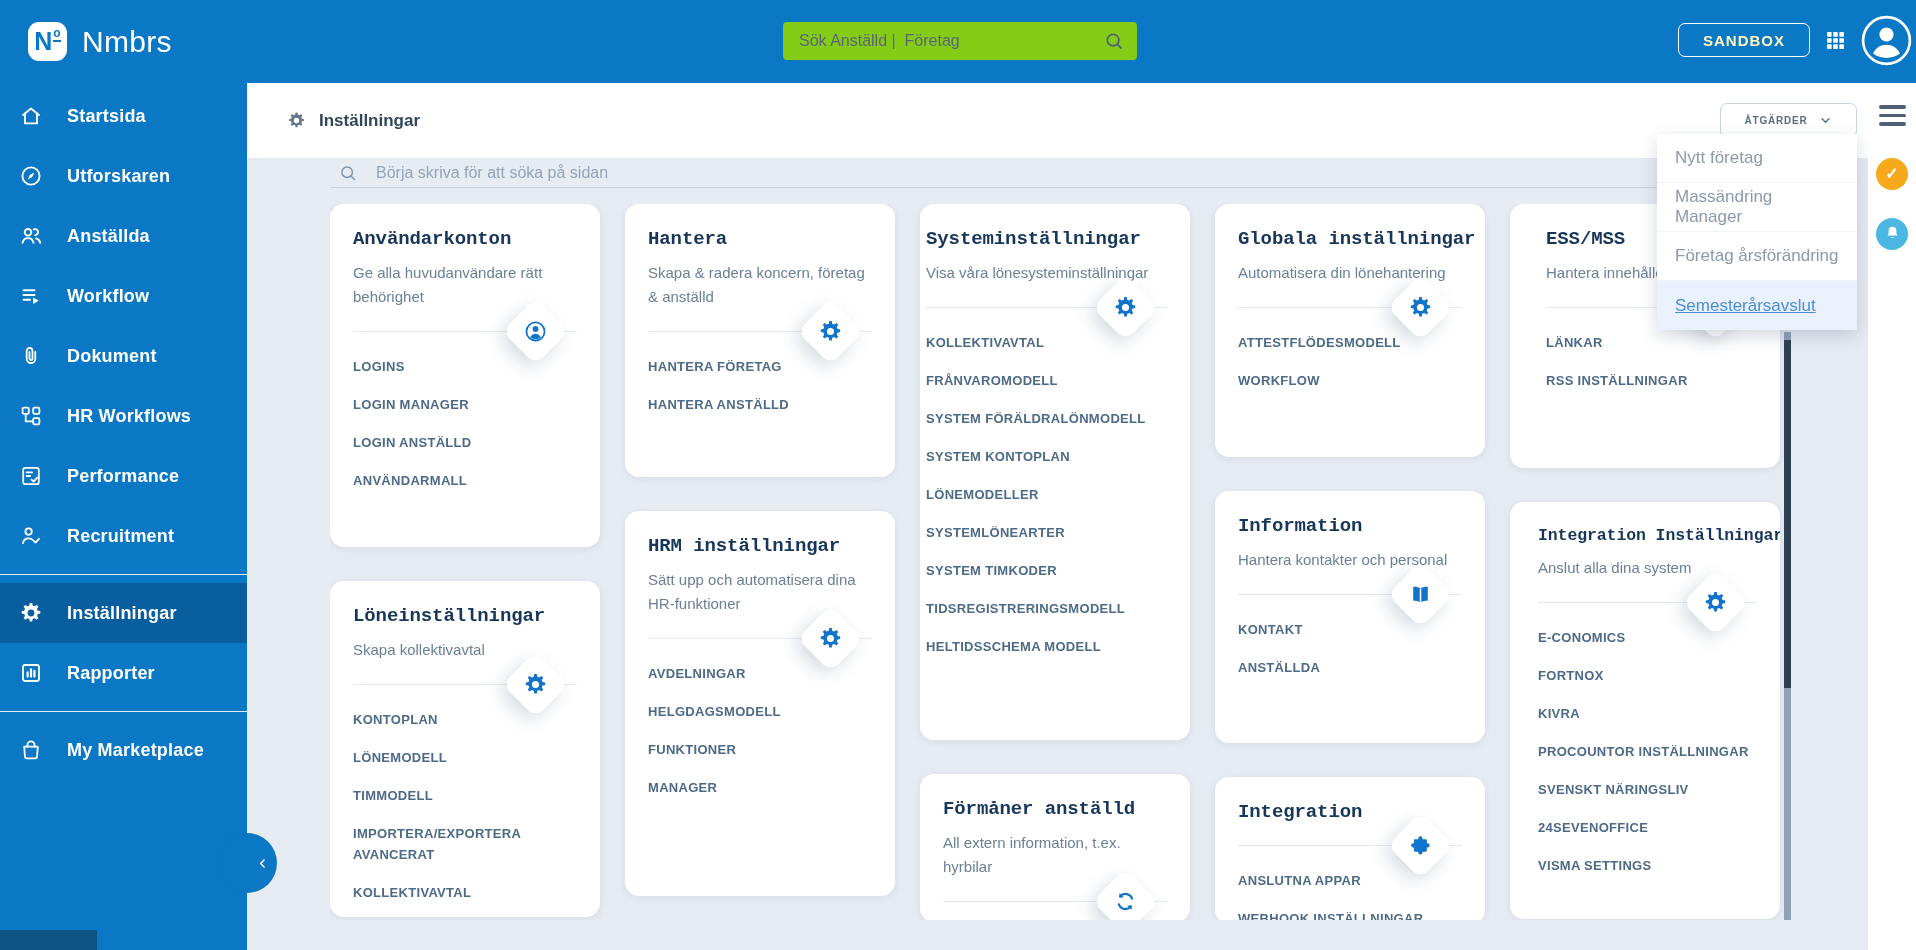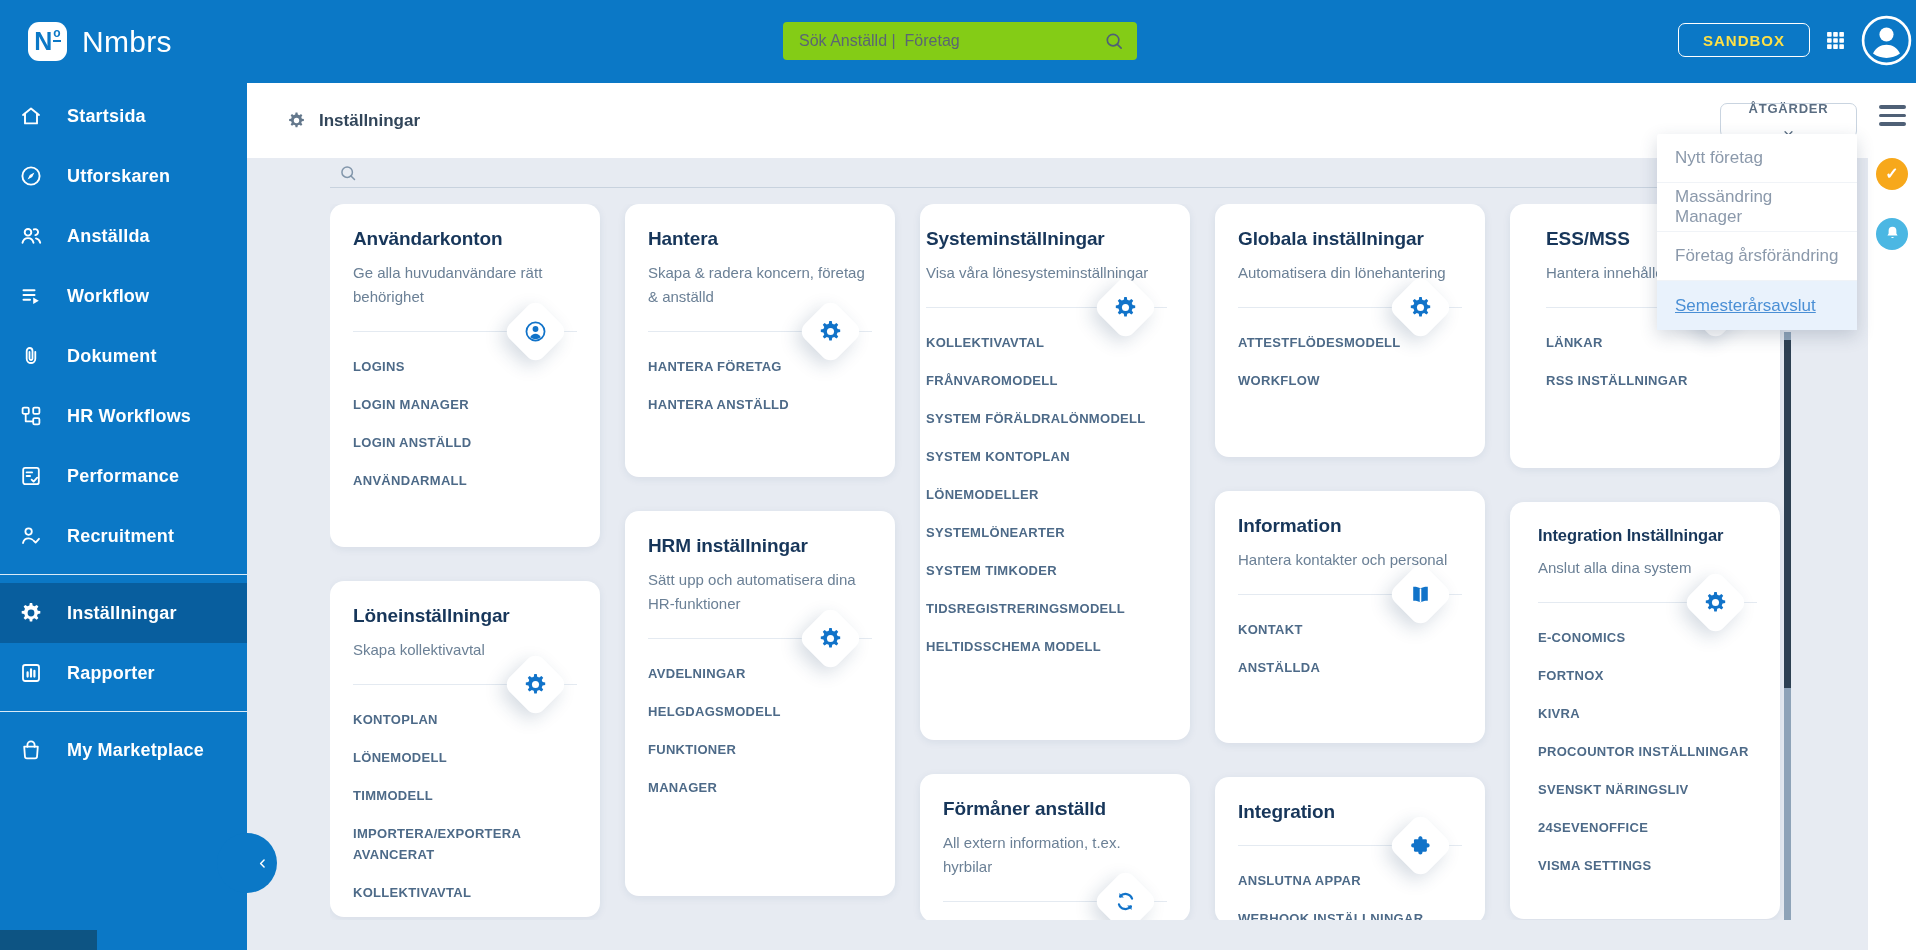--- a/index.html
+++ b/index.html
@@ -16,21 +16,21 @@
   .brand-badge .bn{font-size:25px;line-height:1;}
   .brand-badge .sup{font-size:12px;line-height:1;margin:-14px 0 0 1px;border-bottom:2.5px solid #0b78c6;padding-bottom:1px;}
   .brand-name{color:#fff;font-size:30px;font-weight:400;letter-spacing:.3px;}
   .top-search{position:absolute;left:783px;top:22px;width:354px;height:38px;background:#84cc16;border-radius:4px;
               display:flex;align-items:center;}
   .top-search input{flex:1;border:0;outline:0;background:transparent;padding:0 8px 0 16px;font-size:16px;
                     font-family:inherit;color:#3c4858;}
   .top-search input::placeholder{color:#5a6673;opacity:1;}
   .ts-icon{width:22px;height:22px;color:#4f6076;margin-right:12px;flex:none;cursor:pointer;}
   .sandbox{position:absolute;left:1678px;top:23px;width:132px;height:34px;background:transparent;
-           border:1.6px solid #fff;border-radius:7px;color:#fde047;font-family:inherit;font-weight:700;
+           border:1.6px solid #fff;border-radius:7px;color:#fef9c3;font-family:inherit;font-weight:700;
            font-size:15px;letter-spacing:1px;cursor:pointer;}
   .grid-ic{position:absolute;left:1824px;top:29px;width:23px;height:23px;color:#fff;cursor:pointer;}
   .avatar{position:absolute;left:1860px;top:14px;width:53px;height:53px;color:#fff;cursor:pointer;}
 
   
   .sidebar{position:absolute;left:0;top:83px;width:247px;height:867px;background:#0b78c6;z-index:4;padding-top:3px;}
   .sb-item{height:60px;display:flex;align-items:center;gap:24px;padding-left:19px;color:#fff;cursor:pointer;}
   .sb-item.active{background:#085e9e;}
   .sb-item.active .sb-ic{--gear-hole:#085e9e;}
   .sb-ic{width:24px;height:24px;flex:none;--gear-hole:#0b78c6;}
@@ -43,34 +43,34 @@
   .sidebar-strip{position:absolute;left:0;top:930px;width:97px;height:20px;background:#0d5483;z-index:6;}
 
   
   .main{position:absolute;left:247px;top:83px;width:1621px;height:867px;}
   .page-header{height:75px;background:#fff;display:flex;align-items:center;justify-content:space-between;
                padding:0 11px 0 40px;}
   .ph-left{display:flex;align-items:center;}
   .ph-gear{width:19px;height:19px;color:#64788c;--gear-hole:#fff;}
   .ph-title{font-size:17px;font-weight:700;color:#32465a;margin-left:13px;}
   .actions-btn{width:137px;height:35px;background:#fff;border:1px solid #c9d4e0;border-radius:7px;
-               color:#5a6d82;font-family:inherit;font-weight:700;font-size:13px;letter-spacing:.8px;
-               display:flex;align-items:center;justify-content:center;gap:10px;cursor:pointer;flex-direction:column;}
+               color:#5a6d82;font-family:inherit;font-weight:700;font-size:10px;letter-spacing:.8px;
+               display:flex;align-items:center;justify-content:center;gap:10px;cursor:pointer;}
   .ab-chev{width:15px;height:15px;color:#5a6d82;}
   .content{position:absolute;left:0;top:75px;width:100%;height:792px;background:#e7ebf2;padding-left:83px;}
   .page-search{width:1450px;height:30px;border-bottom:1px solid #c8d2de;display:flex;align-items:center;gap:16px;}
   .ps-icon{width:20px;height:20px;color:#8296ab;margin-left:8px;flex:none;}
   .page-search input{flex:1;border:0;outline:0;background:transparent;font-family:inherit;font-size:16px;color:#54677d;}
   .page-search input::placeholder{color:#93a4b8;opacity:1;}
 
   .grid{margin-top:16px;display:flex;gap:25px;height:716px;overflow:hidden;}
   .col{width:270px;flex:none;display:flex;flex-direction:column;gap:34px;}
   .card{background:#fff;border-radius:14px;box-shadow:0 2px 8px rgba(30,60,100,.08);
         padding:0 23px;position:relative;overflow:hidden;flex:none;width:270px;}
-  .card h3{margin:24px 0 0;font-size:19px;font-weight:700;color:#17365a;white-space:nowrap;letter-spacing:-.1px;}
+  .card h3{margin:24px 0 0;font-size:19px;font-weight:700;color:#17365a;white-space:nowrap;letter-spacing:-.1px;font-family:Liberation Mono, monospace;}
   .card h3.tight{font-size:16.5px;}
   .card .sub{margin:11px 0 0;font-size:15px;line-height:24px;color:#6b8096;}
   .div-row{margin-top:22px;border-top:1px solid #e4eaf1;position:relative;}
   .badge{position:absolute;right:18px;top:-24px;width:47px;height:47px;background:#fff;border-radius:11px;
          transform:rotate(45deg);box-shadow:0 8px 18px rgba(30,60,100,.18);
          display:flex;align-items:center;justify-content:center;}
   .badge-ic{transform:rotate(-45deg);width:25px;height:25px;color:#1173c9;--gear-hole:#fff;}
   .links{margin-top:24px;display:flex;flex-direction:column;gap:17px;}
   .card-link{font-size:13px;font-weight:700;color:#4d6a88;letter-spacing:.3px;line-height:21px;
              text-decoration:none;cursor:pointer;}
@@ -280,20 +280,21 @@
       </button>
     </div>
     <div class="content">
       <div class="page-search">
         <span class="ps-icon">
             <svg viewBox="0 0 24 24" xmlns="http://www.w3.org/2000/svg">
               <circle cx="11" cy="11" r="6.3" fill="none" stroke="currentColor" stroke-linecap="round" stroke-linejoin="round" stroke-width="1.8"></circle>
               <path d="m15.6 15.6 4.2 4.2" fill="none" stroke="currentColor" stroke-linecap="round" stroke-linejoin="round" stroke-width="1.8"></path>
             </svg>
           </span>
+        <input placeholder="Börja skriva för att söka på sidan" style="">
       </div>
       <div class="grid">
           <div class="col">
             <div class="card" style="height: 343px;">
               <h3>Användarkonton</h3>
               <p class="sub">Ge alla huvudanvändare rätt behörighet</p>
               <div class="div-row">
                 <span class="badge">
                   <span class="badge-ic">
                     <svg viewBox="0 0 24 24" xmlns="http://www.w3.org/2000/svg">

